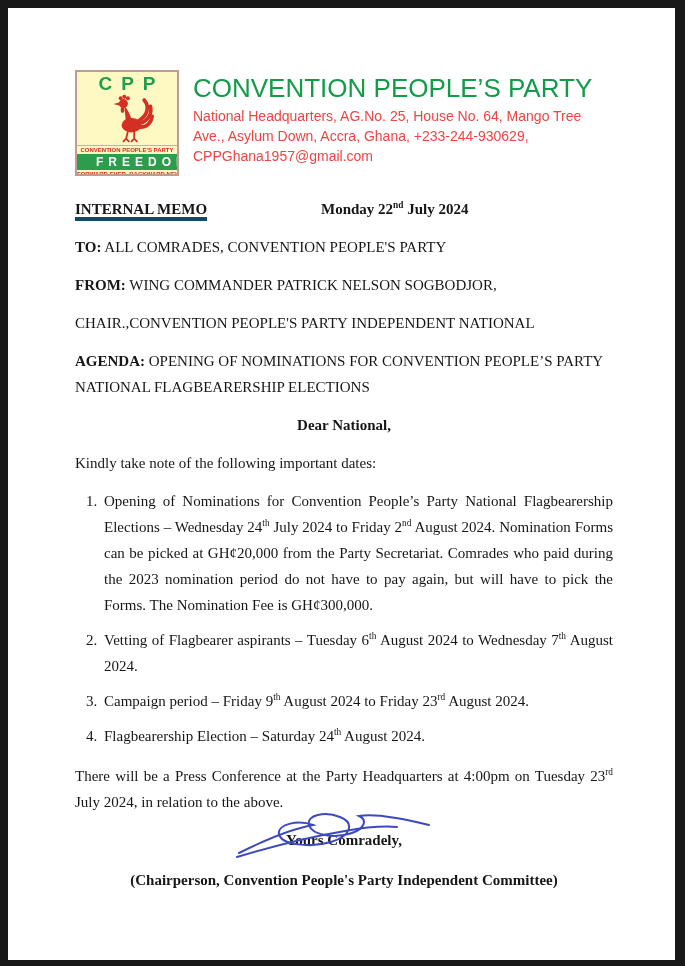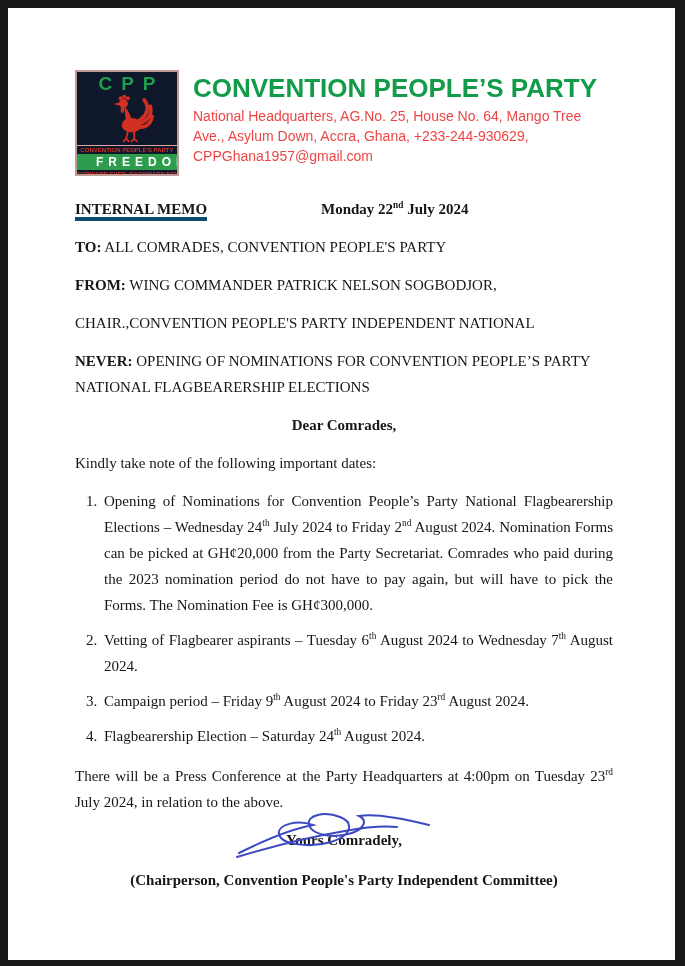--- a/index.html
+++ b/index.html
@@ -16,21 +16,21 @@
     background: #ffffff;
     box-sizing: border-box;
     padding: 62px 62px 0 67px;
   }
   
   .letterhead { display: flex; align-items: flex-start; margin-bottom: 20px; }
   .logo {
     width: 104px; height: 106px;
     border: 2px solid #c09a96;
     box-sizing: border-box;
-    background: #0f172a;
+    background: #fef9c3;
     display: flex; flex-direction: column; align-items: center;
     flex: none;
     overflow: hidden;
   }
   .logo-acronym {
     font-family: "Liberation Sans", sans-serif;
     font-weight: bold; color: #1f9e4e;
     font-size: 19px; letter-spacing: 9px;
     line-height: 20px; margin-top: 2px; padding-left: 9px;
   }
@@ -49,21 +49,21 @@
     box-sizing: border-box;
   }
   .logo-motto {
     font-family: "Liberation Sans", sans-serif;
     color: #d32f23; font-size: 6px; font-weight: bold;
     line-height: 9px; white-space: nowrap; text-align: center; width: 100%;
   }
   .head-text { margin-left: 14px; padding-top: 4px; }
   .party-title {
     font-family: "Liberation Sans", sans-serif;
-    font-weight: bold; color: #129b49;
+    font-weight: normal; color: #129b49;
     font-size: 26px; line-height: 28px; margin: 0 0 4px 0;
     letter-spacing: 0px; white-space: nowrap;
   }
   .address {
     font-family: "Liberation Sans", sans-serif;
     color: #ef4444; font-size: 14px; line-height: 20px;
     margin: 0; width: 422px;
   }
   
   .memo { font-size: 15px; color: #161616; }
@@ -143,23 +143,23 @@
       <span class="memo-title-cell"><span class="memo-title">INTERNAL MEMO</span></span>
       <span class="memo-date">Monday 22<sup>nd</sup> July 2024</span>
     </div>
 
     <p><span class="bold">TO:</span><span> ALL COMRADES, CONVENTION PEOPLE'S PARTY</span></p>
 
     <p><span class="bold">FROM:</span><span> WING COMMANDER PATRICK NELSON SOGBODJOR,</span></p>
 
     <p>CHAIR.,CONVENTION PEOPLE'S PARTY INDEPENDENT NATIONAL</p>
 
-    <p><span class="bold">NEVER:</span><span> OPENING OF NOMINATIONS FOR CONVENTION PEOPLE’S PARTY NATIONAL FLAGBEARERSHIP ELECTIONS</span></p>
+    <p><span class="bold">AGENDA:</span><span> OPENING OF NOMINATIONS FOR CONVENTION PEOPLE’S PARTY NATIONAL FLAGBEARERSHIP ELECTIONS</span></p>
 
-    <p class="bold">Dear Comrades,</p>
+    <p class="bold">Dear National,</p>
 
     <p>Kindly take note of the following important dates:</p>
 
     <ol class="dates">
       <li>Opening of Nominations for Convention People’s Party National Flagbearership Elections – Wednesday 24<sup>th</sup> July 2024 to Friday 2<sup>nd</sup> August 2024. Nomination Forms can be picked at GH¢20,000 from the Party Secretariat. Comrades who paid during the 2023 nomination period do not have to pay again, but will have to pick the Forms. The Nomination Fee is GH¢300,000.</li>
       <li>Vetting of Flagbearer aspirants – Tuesday 6<sup>th</sup> August 2024 to Wednesday 7<sup>th</sup> August 2024.</li>
       <li>Campaign period – Friday 9<sup>th</sup> August 2024 to Friday 23<sup>rd</sup> August 2024.</li>
       <li>Flagbearership Election – Saturday 24<sup>th</sup> August 2024.</li>
     </ol>
 

